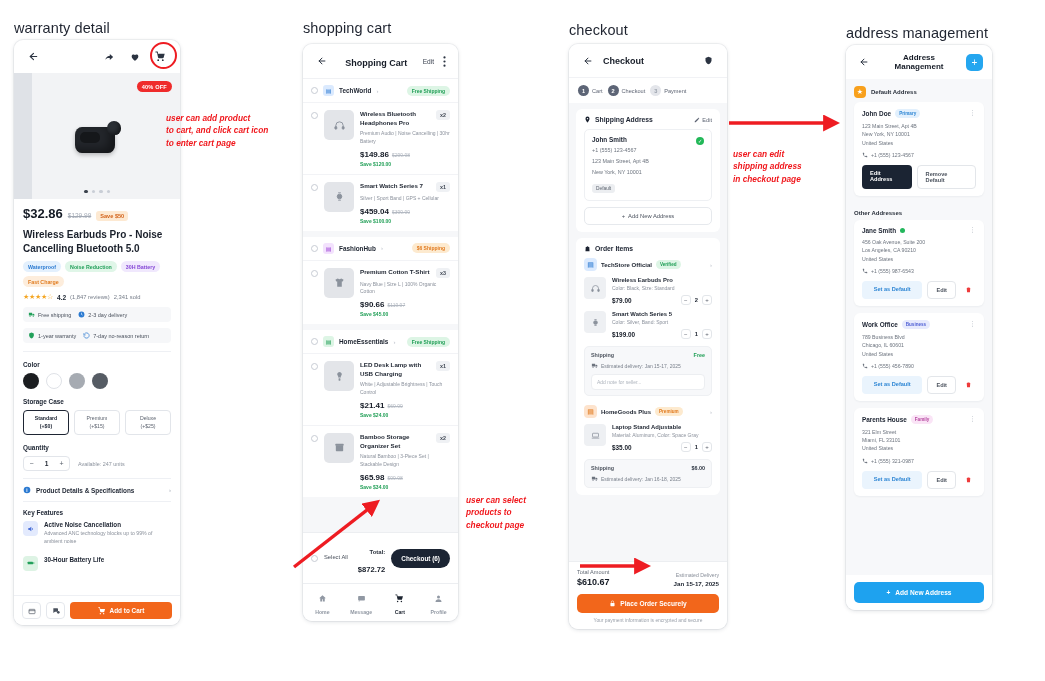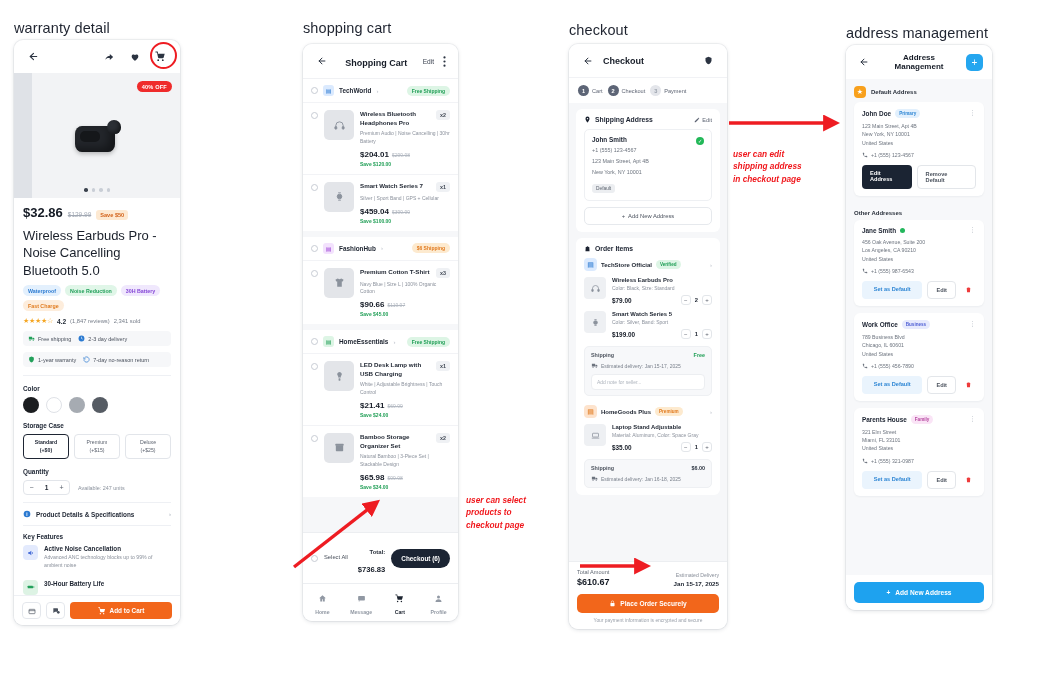--- a/index.html
+++ b/index.html
@@ -67,21 +67,21 @@
   }
   .dots { position:absolute; bottom:6px; left:0; right:0; display:flex; gap:4px; justify-content:center; }
   .dots i { width:3.5px; height:3.5px; border-radius:50%; background:#c9ced6; display:block; }
   .dots i.on { background:#3c434e; }
 
   .p1-body { padding: 7px 9px 0 9px; }
   .price-row { display:flex; align-items:baseline; gap:5px; }
   .price-now { font-size:13px; font-weight:bold; color:#141a24; }
   .price-old { font-size:6.5px; color:#a2a9b4; text-decoration: line-through; }
   .save-pill { background:#fde9d2; color:#d2621a; font-size:5.6px; font-weight:bold; padding:2px 4px; border-radius:3px; }
-  .p-name { margin-top:7px; font-size:13px; font-weight:normal; color:#1a202b; line-height:1.35; }
+  .p-name { margin-top:7px; font-size:10px; font-weight:bold; color:#1a202b; line-height:1.35; }
   .tags { margin-top:6px; display:flex; flex-wrap:wrap; gap:4px; }
   .tag { font-size:5.3px; font-weight:bold; padding:2.5px 5px; border-radius:8px; }
   .tag.blue { background:#e3f0fd; color:#2b7ad1; }
   .tag.green{ background:#e0f6e8; color:#22a05a; }
   .tag.purple{background:#f0e8fd; color:#8547d6; }
   .tag.orange{background:#fdeddc; color:#e07b1e; }
   .rating-row { margin-top:6px; display:flex; align-items:center; gap:4px; font-size:5.8px; color:#767d89; }
   .stars { color:#f5a623; font-size:7px; letter-spacing:-.3px; }
   .rate-num { font-weight:bold; color:#222a36; font-size:6.6px; }
   .infobox { margin-top:6px; background:#f6f7f9; border-radius:4px; padding:4px 5px; display:flex; align-items:center; gap:7px; font-size:5.5px; color:#49505c; }
@@ -463,21 +463,21 @@
               <rect x="18" y="14" width="4" height="6" rx="1.6" fill="currentColor"></rect>
             </svg>
         </span>
         <div class="c-info">
           <div style="display:flex;gap:4px;">
             <div class="c-nm" style="flex:1;">Wireless Bluetooth Headphones Pro</div>
             <span class="qty-pill">x2</span>
           </div>
           <div class="c-desc">Premium Audio | Noise Cancelling | 30hr Battery</div>
           <div class="c-price">
-            <span>$204.01</span><span class="c-old">$299.98</span>
+            <span>$149.86</span><span class="c-old">$299.98</span>
           </div>
           <div class="c-save">Save $120.00</div>
         </div>
       </div>
       <div class="c-item">
         <span class="ckbox" style="margin-top:2px;"></span>
         <span class="c-thumb">
           <svg width="11" height="11" viewBox="0 0 24 24" fill="none" stroke="currentColor" stroke-width="2">
               <circle cx="12" cy="12" r="5" fill="currentColor"></circle>
               <path d="M9 4h6M9 20h6"></path>
@@ -572,21 +572,21 @@
           <div class="c-save">Save $34.00</div>
         </div>
       </div>
     </div>
 
     <div class="c-foot">
       <span class="ckbox"></span>
       <span class="selall">Select All</span>
       <span class="tot-wrap">
         <span class="tot-l">Total:</span><br>
-        <span class="tot-v">$736.83</span>
+        <span class="tot-v">$872.72</span>
       </span>
       <span class="co-btn">Checkout (6)</span>
     </div>
 
     <div class="tabbar">
       <div class="tab">
         <svg width="9" height="9" viewBox="0 0 24 24" fill="currentColor">
             <path d="M12 3l9 8h-3v9h-5v-6h-2v6H6v-9H3z"></path>
           </svg>
         <span class="lb">Home</span>
@@ -936,20 +936,23 @@
     </div>
 
     <div class="a-foot">
       <div class="add-new">
         <span>+</span>
         <span>Add New Address</span>
       </div>
     </div>
   </div>
 
+  <div class="anno" style="left:166px;top:112px;width:152px;white-space:pre-line;">user can add product
+to cart, and click cart icon
+to enter cart page</div>
   <div class="anno" style="left:733px;top:148px;width:118px;white-space:pre-line;">user can edit
 shipping address
 in checkout page</div>
   <div class="anno" style="left:466px;top:494px;width:110px;white-space:pre-line;">user can select
 products to
 checkout page</div>
 
   <svg class="arrow" style="left:280px;top:495px;" width="110" height="80">
     <defs>
         <marker id="ah1" markerWidth="5" markerHeight="5" refX="3.5" refY="2.5" orient="auto">

